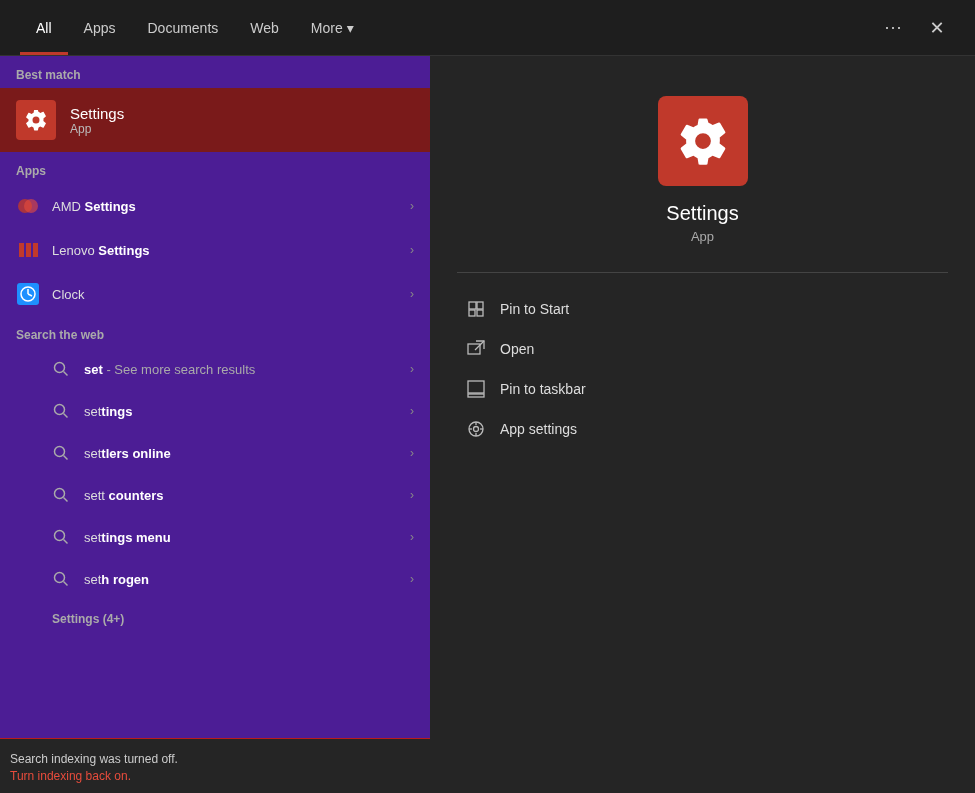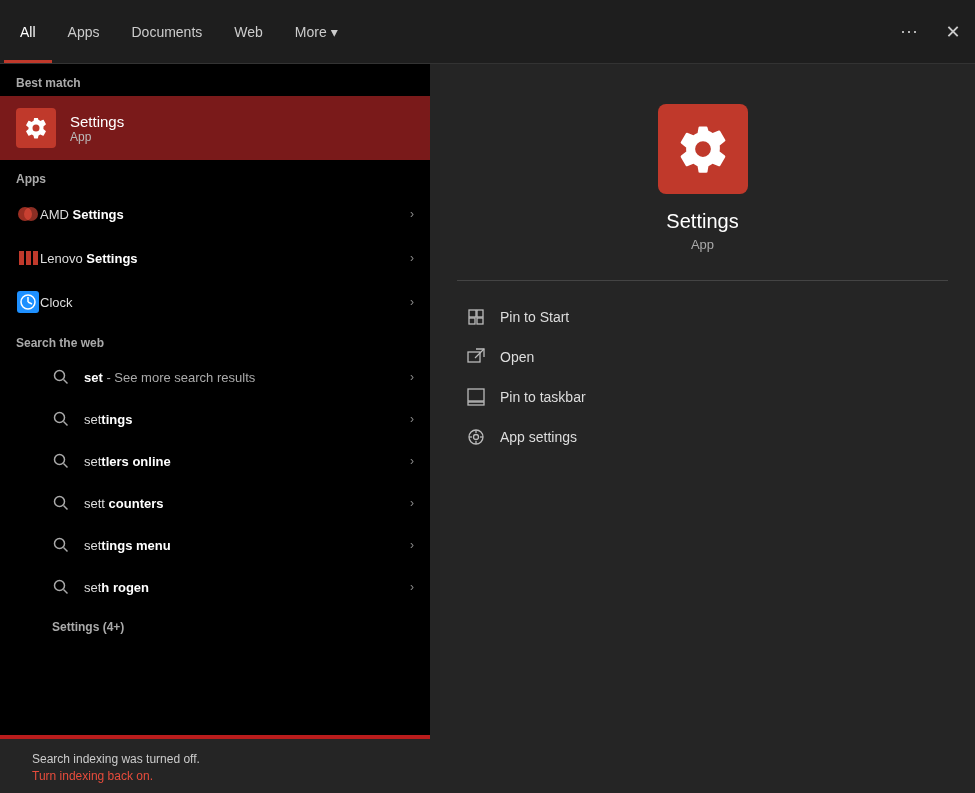--- a/index.html
+++ b/index.html
@@ -16,22 +16,22 @@
       display: flex;
       flex-direction: column;
       height: 100%;
     }
 
     
     .top-nav {
       display: flex;
       align-items: center;
       background: #1e1e1e;
-      height: 64px;
-      padding: 0 4px;
+      height: 56px;
+      padding: 0 20px;
       border-bottom: 1px solid #333;
     }
 
     .nav-tabs {
       display: flex;
       align-items: center;
       flex: 1;
       height: 100%;
     }
 
@@ -88,21 +88,21 @@
     
     .main-content {
       display: flex;
       flex: 1;
       overflow: hidden;
     }
 
     
     .left-panel {
       width: 430px;
-      background: #000000;
+      background: #4c1d95;
       display: flex;
       flex-direction: column;
       overflow-y: auto;
       flex-shrink: 0;
     }
 
     .section-label {
       font-size: 12px;
       font-weight: 600;
       color: #aaa;
@@ -146,20 +146,21 @@
       font-size: 12px;
       color: #bbb;
     }
 
     
     .app-item {
       display: flex;
       align-items: center;
       padding: 10px 16px;
       cursor: pointer;
+      gap: 12px;
     }
 
     .app-icon {
       width: 24px;
       height: 24px;
       display: flex;
       align-items: center;
       justify-content: center;
       flex-shrink: 0;
     }
@@ -222,22 +223,22 @@
       font-size: 12px;
       font-weight: 600;
       color: #aaa;
       padding: 12px 16px 6px 16px;
       margin-left: 36px;
     }
 
     
     .bottom-bar {
       background: #252525;
-      padding: 10px 32px;
-      border-top: 4px solid #b91c1c;
+      padding: 10px 10px;
+      border-top: 1px solid #b91c1c;
     }
 
     .indexing-msg {
       font-size: 12px;
       color: #ccc;
     }
 
     .indexing-link {
       font-size: 12px;
       color: #e74c3c;

